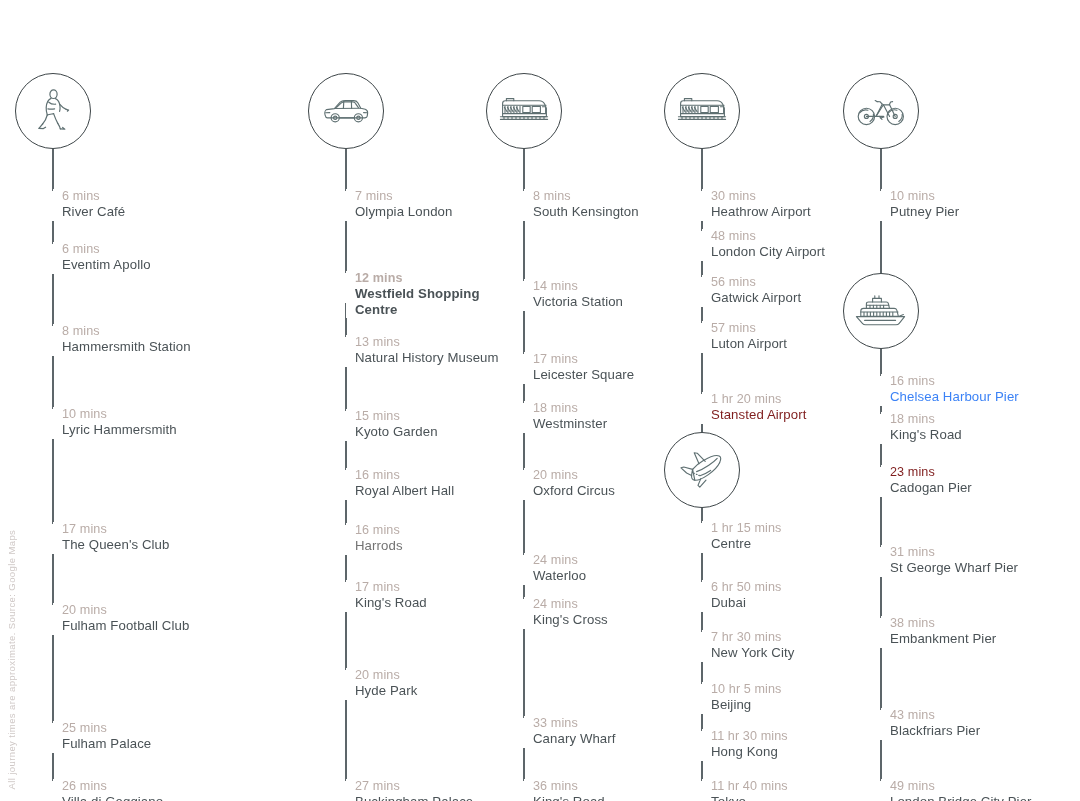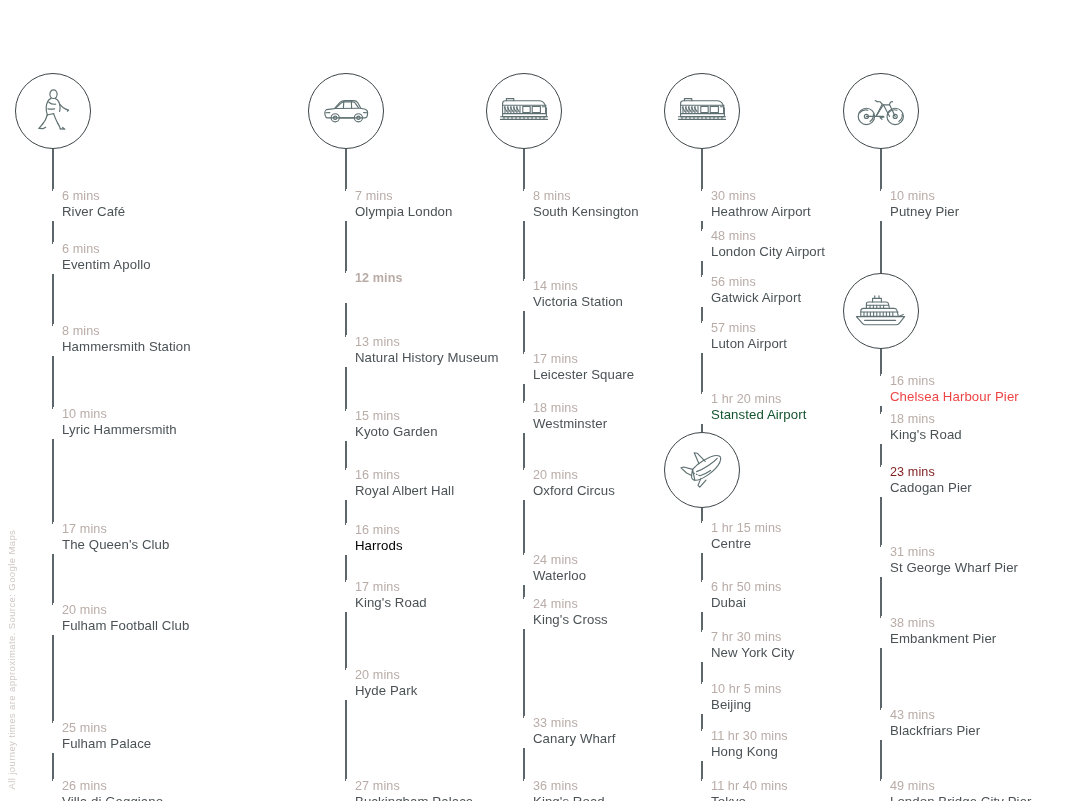--- a/index.html
+++ b/index.html
@@ -180,40 +180,41 @@
 </span>
         </div>
         <div class="stop" style="left: 346px; top: 189px;">
           <span class="tick"></span>
           <div class="dur" style="color: rgb(185, 172, 167);">7 mins</div>
           <div class="place" style="color: rgb(74, 82, 86);">Olympia London</div>
         </div>
         <div class="stop" style="left: 346px; top: 271px; font-weight: bold;">
           <span class="tick"></span>
           <div class="dur" style="color: rgb(185, 172, 167);">12 mins</div>
+          <div class="place wrap" style="color: rgb(74, 82, 86);">Westfield Shopping Centre</div>
         </div>
         <div class="stop" style="left: 346px; top: 335px;">
           <span class="tick"></span>
           <div class="dur" style="color: rgb(185, 172, 167);">13 mins</div>
           <div class="place" style="color: rgb(74, 82, 86);">Natural History Museum</div>
         </div>
         <div class="stop" style="left: 346px; top: 409px;">
           <span class="tick"></span>
           <div class="dur" style="color: rgb(185, 172, 167);">15 mins</div>
           <div class="place" style="color: rgb(74, 82, 86);">Kyoto Garden</div>
         </div>
         <div class="stop" style="left: 346px; top: 468px;">
           <span class="tick"></span>
           <div class="dur" style="color: rgb(185, 172, 167);">16 mins</div>
           <div class="place" style="color: rgb(74, 82, 86);">Royal Albert Hall</div>
         </div>
         <div class="stop" style="left: 346px; top: 523px;">
           <span class="tick"></span>
           <div class="dur" style="color: rgb(185, 172, 167);">16 mins</div>
-          <div class="place" style="color: #000000;">Harrods</div>
+          <div class="place" style="color: #737373;">Harrods</div>
         </div>
         <div class="stop" style="left: 346px; top: 580px;">
           <span class="tick"></span>
           <div class="dur" style="color: rgb(185, 172, 167);">17 mins</div>
           <div class="place" style="color: rgb(74, 82, 86);">King's Road</div>
         </div>
         <div class="stop" style="left: 346px; top: 668px;">
           <span class="tick"></span>
           <div class="dur" style="color: rgb(185, 172, 167);">20 mins</div>
           <div class="place" style="color: rgb(74, 82, 86);">Hyde Park</div>
@@ -342,21 +343,21 @@
           <div class="place" style="color: rgb(74, 82, 86);">Gatwick Airport</div>
         </div>
         <div class="stop" style="left: 702px; top: 321px;">
           <span class="tick"></span>
           <div class="dur" style="color: rgb(185, 172, 167);">57 mins</div>
           <div class="place" style="color: rgb(74, 82, 86);">Luton Airport</div>
         </div>
         <div class="stop" style="left: 702px; top: 392px;">
           <span class="tick"></span>
           <div class="dur" style="color: rgb(185, 172, 167);">1 hr 20 mins</div>
-          <div class="place" style="color: #14532d;">Stansted Airport</div>
+          <div class="place" style="color: #7f1d1d;">Stansted Airport</div>
         </div>
         <div class="stop" style="left: 702px; top: 521px;">
           <span class="tick"></span>
           <div class="dur" style="color: rgb(185, 172, 167);">1 hr 15 mins</div>
           <div class="place" style="color: rgb(74, 82, 86);">Centre</div>
         </div>
         <div class="stop" style="left: 702px; top: 580px;">
           <span class="tick"></span>
           <div class="dur" style="color: rgb(185, 172, 167);">6 hr 50 mins</div>
           <div class="place" style="color: rgb(74, 82, 86);">Dubai</div>
@@ -425,21 +426,21 @@
 </span>
         </div>
         <div class="stop" style="left: 881px; top: 189px;">
           <span class="tick"></span>
           <div class="dur" style="color: rgb(185, 172, 167);">10 mins</div>
           <div class="place" style="color: rgb(74, 82, 86);">Putney Pier</div>
         </div>
         <div class="stop" style="left: 881px; top: 374px;">
           <span class="tick"></span>
           <div class="dur" style="color: rgb(185, 172, 167);">16 mins</div>
-          <div class="place" style="color: #ef4444;">Chelsea Harbour Pier</div>
+          <div class="place" style="color: #3b82f6;">Chelsea Harbour Pier</div>
         </div>
         <div class="stop" style="left: 881px; top: 412px;">
           <span class="tick"></span>
           <div class="dur" style="color: rgb(185, 172, 167);">18 mins</div>
           <div class="place" style="color: rgb(74, 82, 86);">King's Road</div>
         </div>
         <div class="stop" style="left: 881px; top: 465px;">
           <span class="tick"></span>
           <div class="dur" style="color: #7f1d1d;">23 mins</div>
           <div class="place" style="color: rgb(74, 82, 86);">Cadogan Pier</div>

